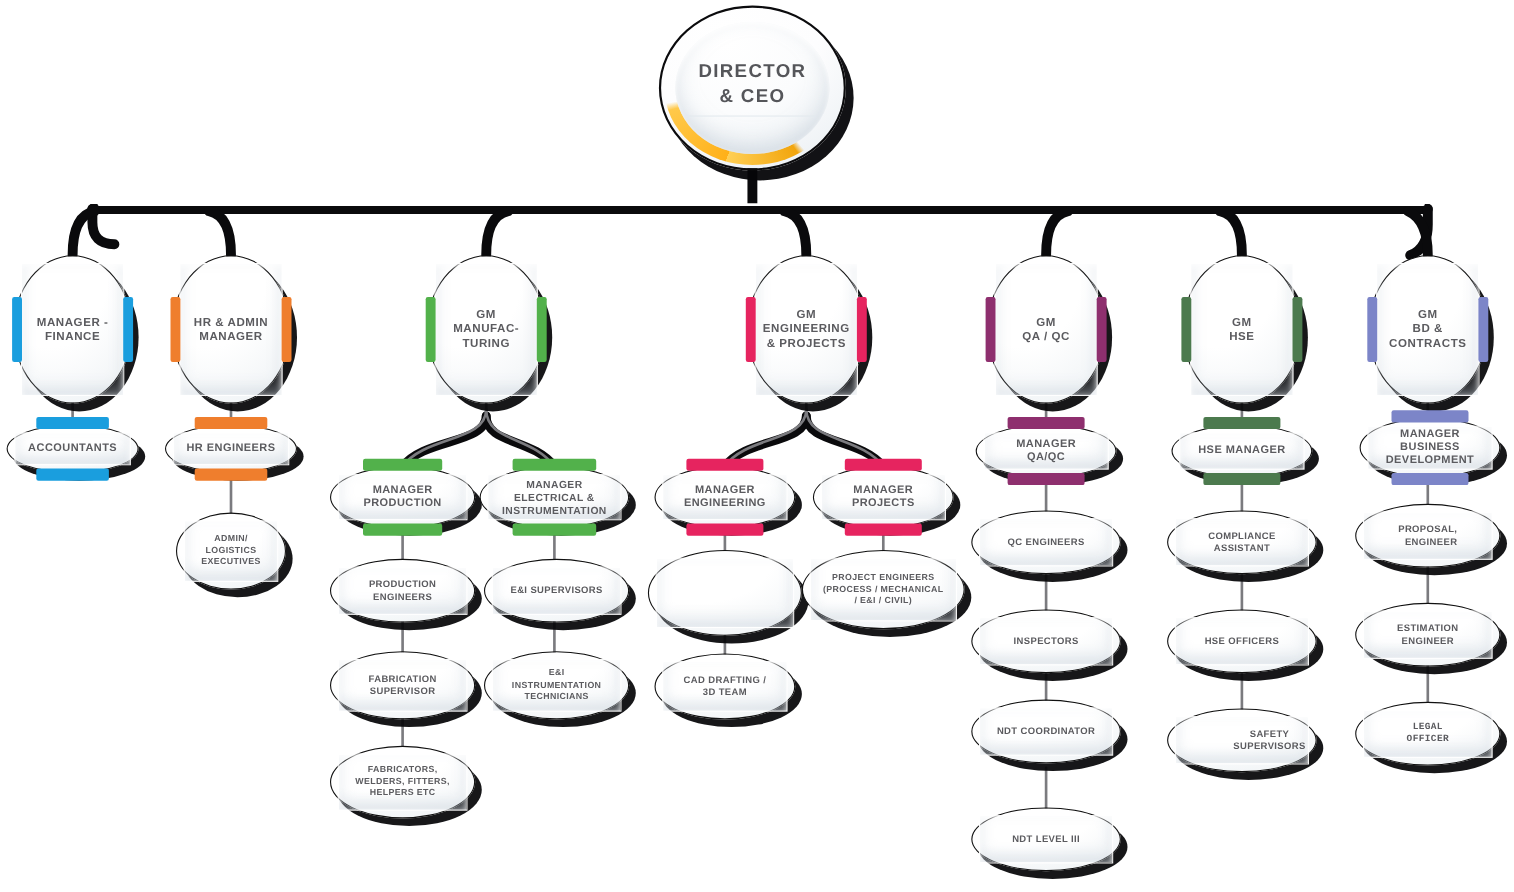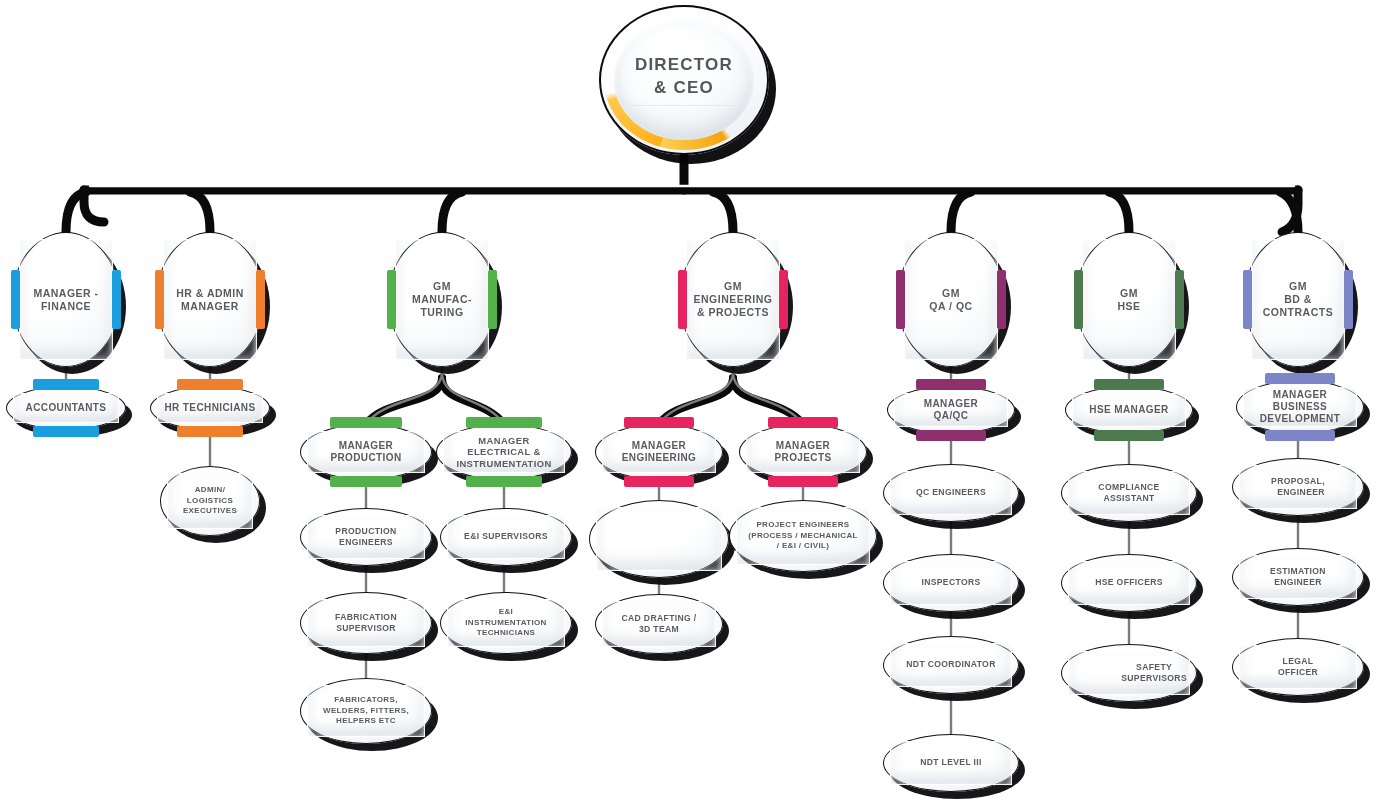--- a/index.html
+++ b/index.html
@@ -190,21 +190,21 @@
     <div class="barL" style="background:#ef7e2d"></div>
     <div class="barR" style="background:#ef7e2d"></div>
     <div class="inner"></div>
     <div class="lbl">HR &amp; ADMIN<br>MANAGER</div>
   </div>
 
   <div class="node lvl3" style="left:150px;top:386px;width:120px;height:44px;">
     <div class="barT" style="background:#ef7e2d"></div>
     <div class="barB" style="background:#ef7e2d"></div>
     <div class="inner"></div>
-    <div class="lbl">HR TECHNICIANS</div>
+    <div class="lbl">HR ENGINEERS</div>
   </div>
 
   <div class="node leaf sm" style="left:160px;top:466px;width:100px;height:70px;">
     <div class="inner"></div>
     <div class="lbl">ADMIN/<br>LOGISTICS<br>EXECUTIVES</div>
   </div>
 
   <div class="node lvl2" style="left:388px;top:232px;">
     <div class="barL" style="background:#52b14b"></div>
     <div class="barR" style="background:#52b14b"></div>
@@ -366,18 +366,18 @@
   <div class="node leaf" style="left:1232px;top:458px;width:132px;height:58px;text-align:right;">
     <div class="inner"></div>
     <div class="lbl">PROPOSAL,<br>ENGINEER</div>
   </div>
 
   <div class="node leaf" style="left:1232px;top:548px;width:132px;height:58px;">
     <div class="inner"></div>
     <div class="lbl">ESTIMATION<br>ENGINEER</div>
   </div>
 
-  <div class="node leaf" style="left:1232px;top:638px;width:132px;height:58px;">
+  <div class="node leaf" style="left:1232px;top:638px;width:132px;height:58px;font-family:Liberation Mono, monospace;">
     <div class="inner"></div>
     <div class="lbl">LEGAL<br>OFFICER</div>
   </div>
 
 </div>
 
 </body></html>

